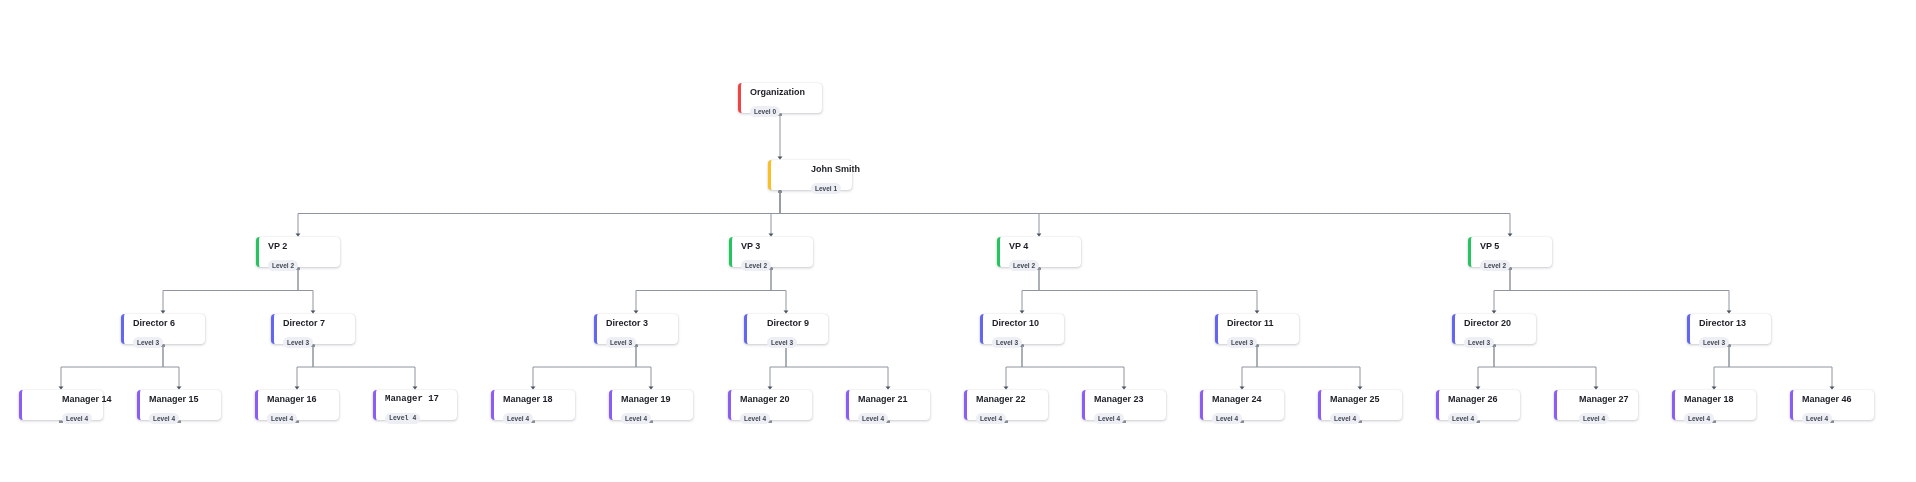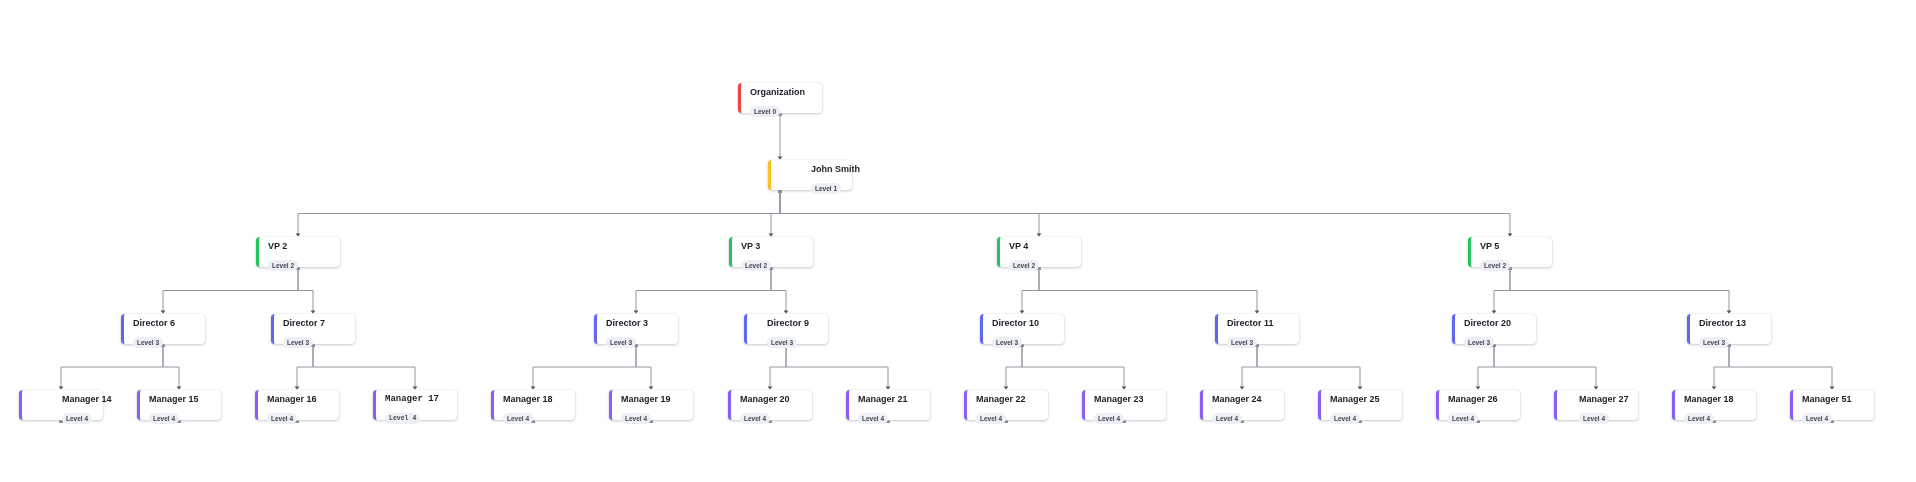--- a/index.html
+++ b/index.html
@@ -141,15 +141,15 @@
       <div class="node" style="left: 609px; top: 390px; border-left-color: rgb(139, 92, 246);"><div class="node-title">Manager 19</div><div class="node-badge">Level 4</div></div>
       <div class="node" style="left: 728px; top: 390px; border-left-color: rgb(139, 92, 246);"><div class="node-title">Manager 20</div><div class="node-badge">Level 4</div></div>
       <div class="node" style="left: 846px; top: 390px; border-left-color: rgb(139, 92, 246);"><div class="node-title">Manager 21</div><div class="node-badge">Level 4</div></div>
       <div class="node" style="left: 964px; top: 390px; border-left-color: rgb(139, 92, 246);"><div class="node-title">Manager 22</div><div class="node-badge">Level 4</div></div>
       <div class="node" style="left: 1082px; top: 390px; border-left-color: rgb(139, 92, 246);"><div class="node-title">Manager 23</div><div class="node-badge">Level 4</div></div>
       <div class="node" style="left: 1200px; top: 390px; border-left-color: rgb(139, 92, 246);"><div class="node-title">Manager 24</div><div class="node-badge">Level 4</div></div>
       <div class="node" style="left: 1318px; top: 390px; border-left-color: rgb(139, 92, 246);"><div class="node-title">Manager 25</div><div class="node-badge">Level 4</div></div>
       <div class="node" style="left: 1436px; top: 390px; border-left-color: rgb(139, 92, 246);"><div class="node-title">Manager 26</div><div class="node-badge">Level 4</div></div>
       <div class="node" style="left: 1554px; top: 390px; border-left-color: rgb(139, 92, 246); padding-left: 22px;"><div class="node-title">Manager 27</div><div class="node-badge">Level 4</div></div>
       <div class="node" style="left: 1672px; top: 390px; border-left-color: rgb(139, 92, 246);"><div class="node-title">Manager 18</div><div class="node-badge">Level 4</div></div>
-      <div class="node" style="left: 1790px; top: 390px; border-left-color: rgb(139, 92, 246);"><div class="node-title">Manager 51</div><div class="node-badge">Level 4</div></div>
+      <div class="node" style="left: 1790px; top: 390px; border-left-color: rgb(139, 92, 246);"><div class="node-title">Manager 46</div><div class="node-badge">Level 4</div></div>
     </div>
 </div>
 
 </body></html>

